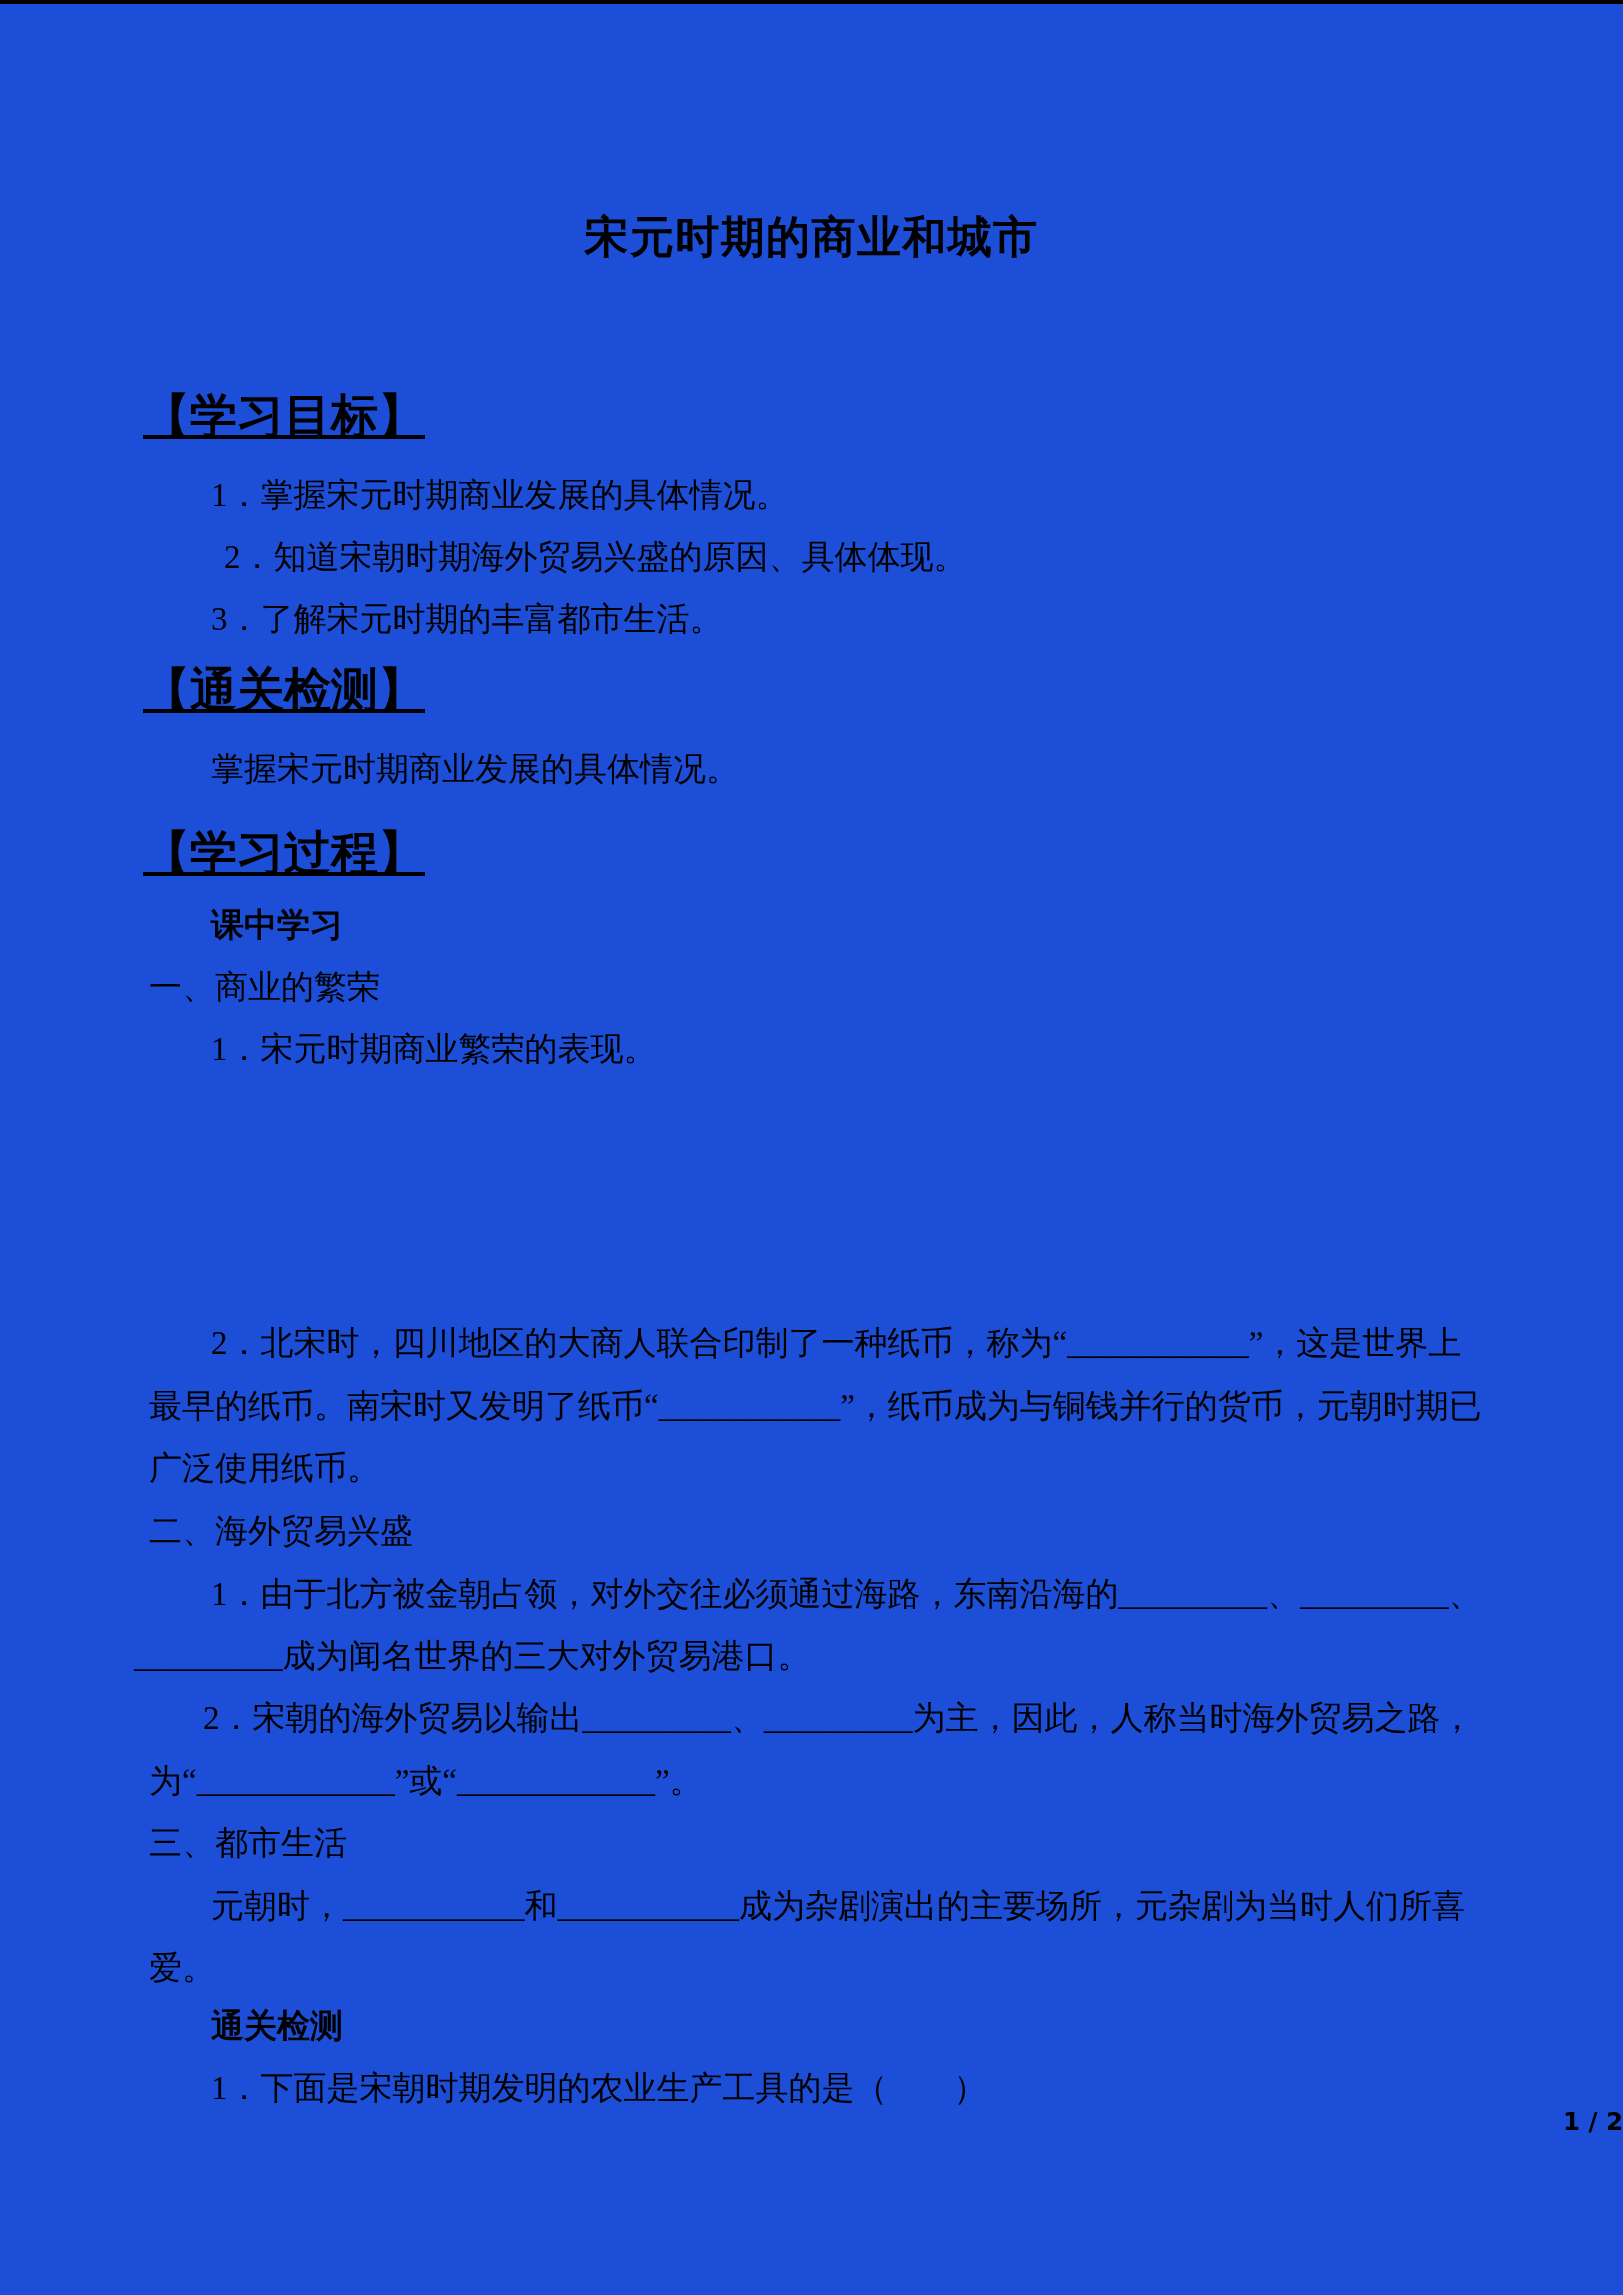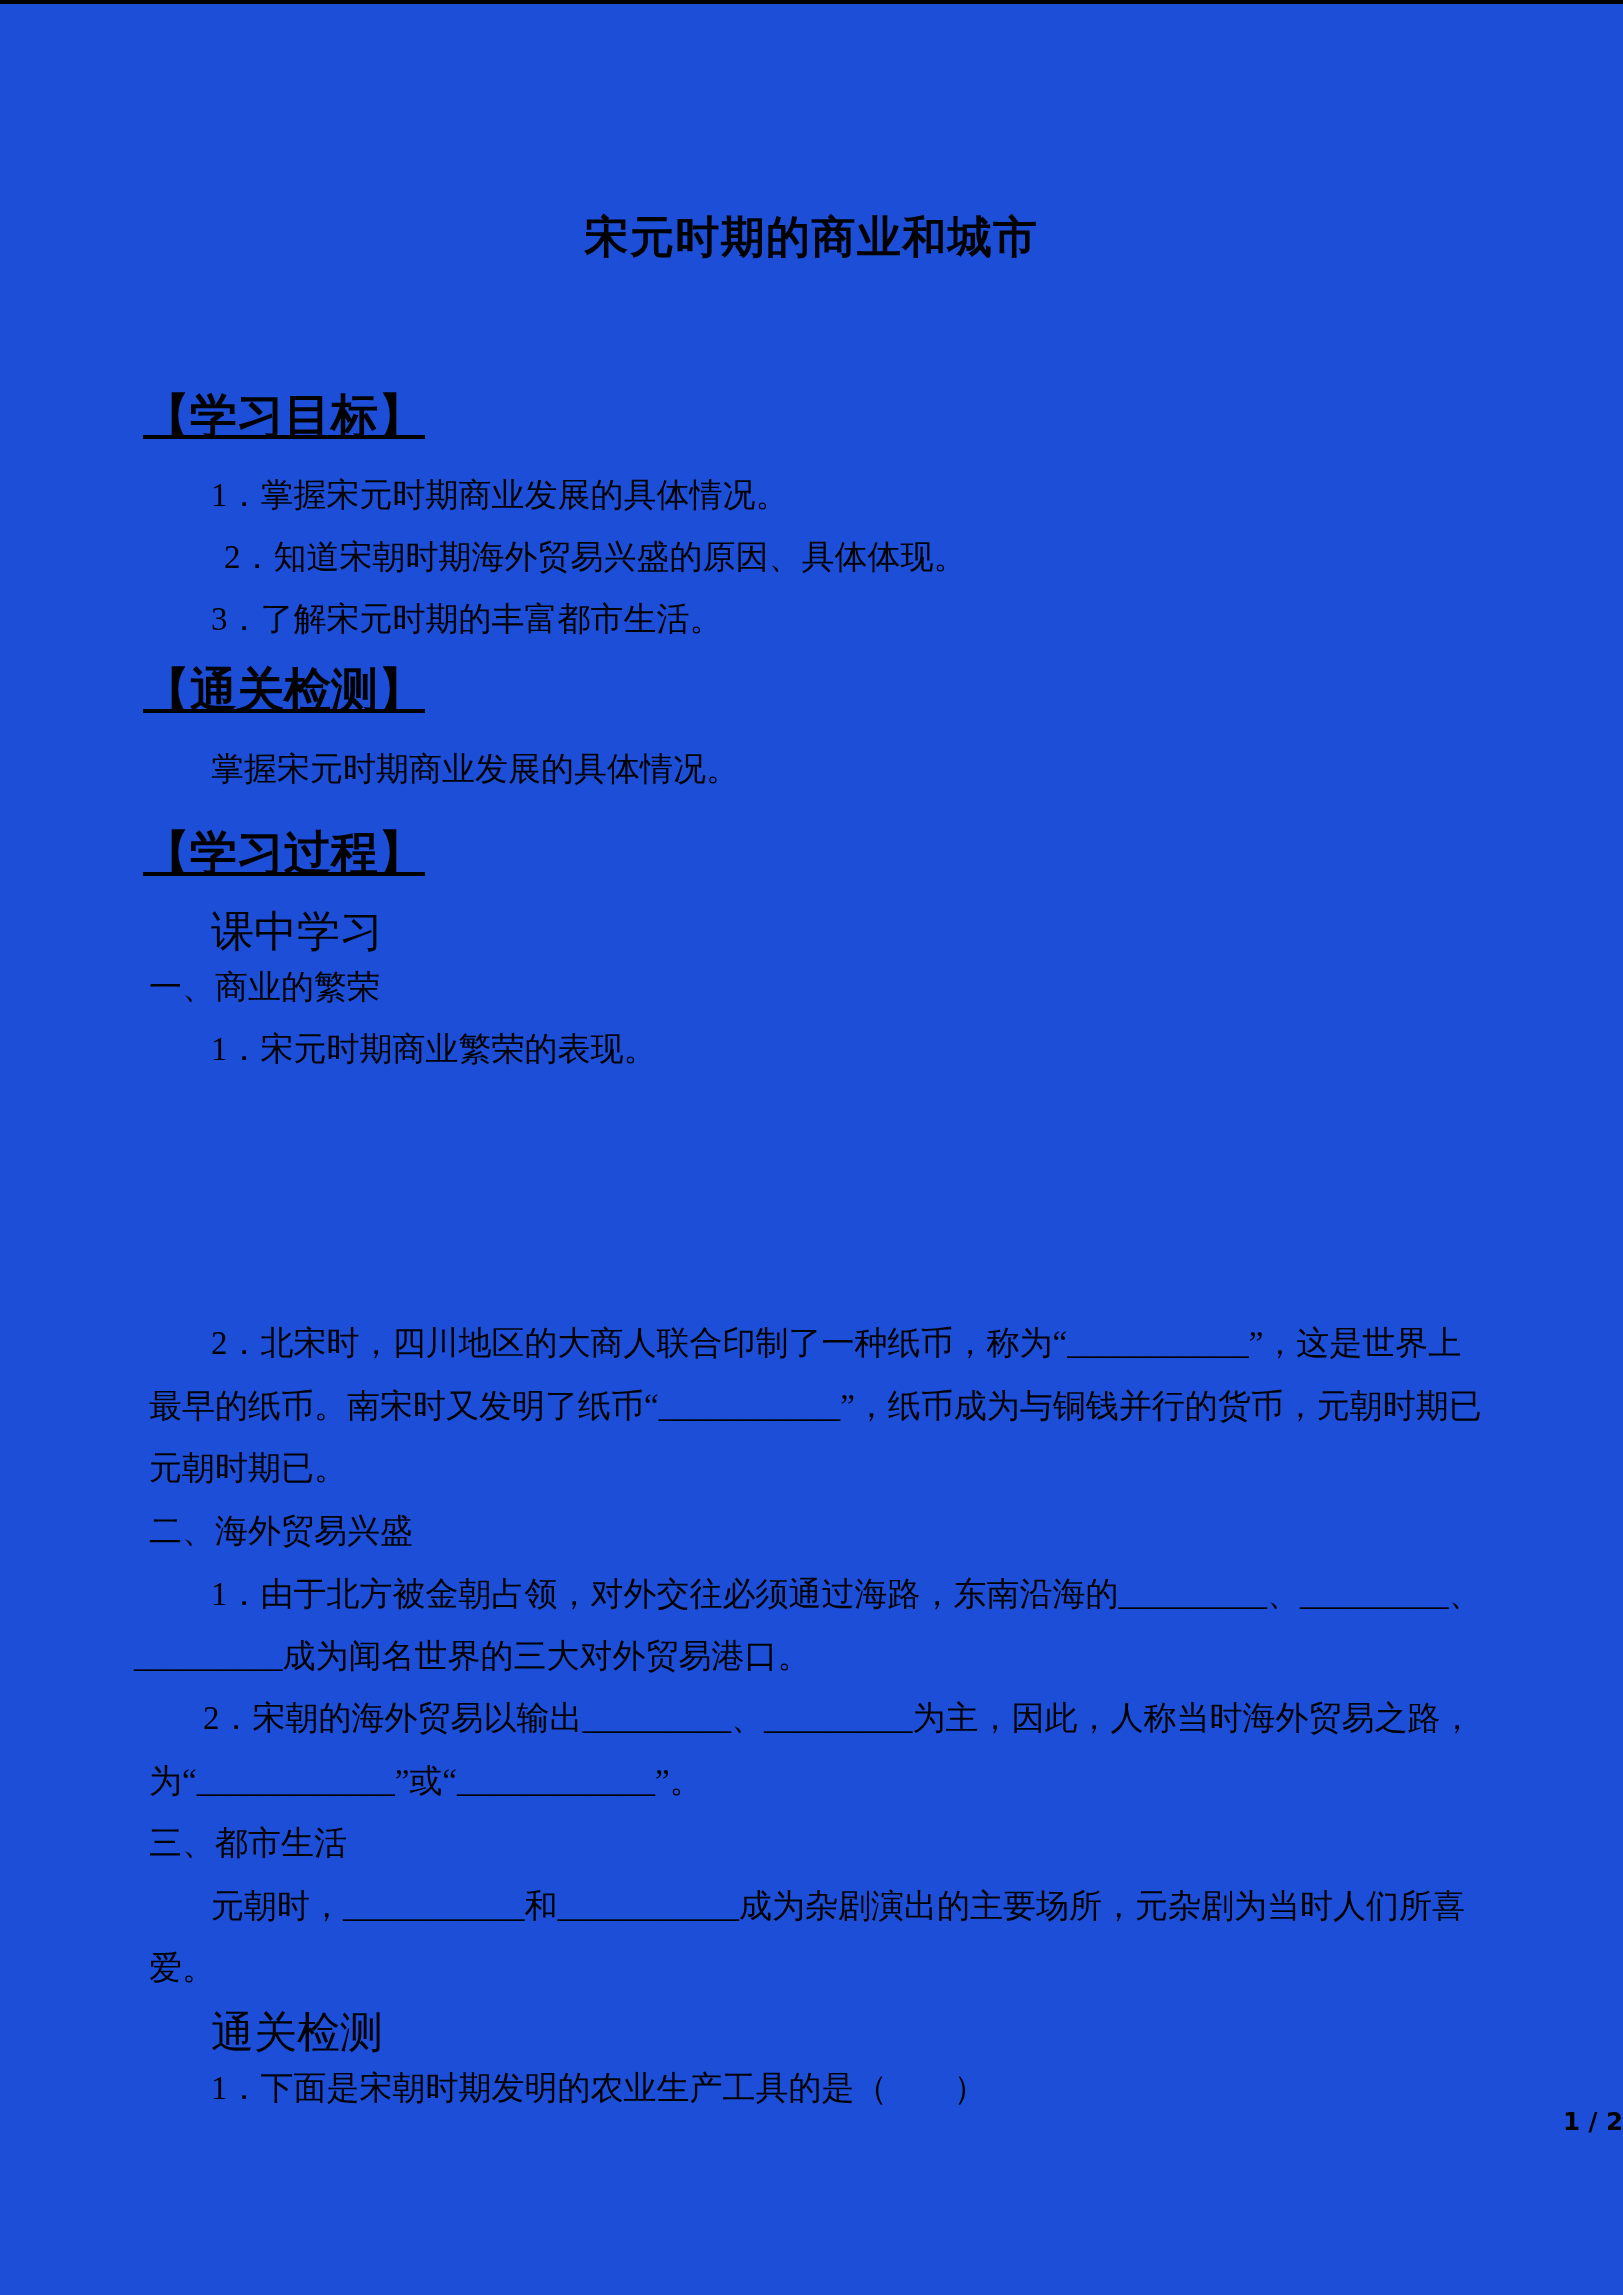--- a/index.html
+++ b/index.html
@@ -29,21 +29,21 @@
     font-size: 44px;
     font-weight: bold;
     letter-spacing: 1.4px;
   }
   .t-h {
     font-size: 47px;
     font-weight: bold;
     text-decoration: underline;
   }
   .t-b  { font-size: 33px; }
-  .t-bb { font-size: 43px; font-weight: normal; }
+  .t-bb { font-size: 33px; font-weight: bold; }
   .t-footer {
     left: 0; width: 100%;
     text-align: right;
     font-size: 24.5px;
     font-weight: bold;
     font-family: "DejaVu Sans", "Liberation Sans", sans-serif;
   }
 </style>
 </head>
 <body>
@@ -66,21 +66,21 @@
   <div class="line t-h" style="top:826px; left:143px;">【学习过程】</div>
 
   <div class="line t-bb" style="top:907px; left:211px;">课中学习</div>
 
   <div class="line t-b" style="top:969px; left:149px;">一、商业的繁荣</div>
 
   <div class="line t-b" style="top:1031px; left:211px;">1．宋元时期商业繁荣的表现。</div>
 
   <div class="line t-b" style="top:1325px; left:211px;">2．北宋时，四川地区的大商人联合印制了一种纸币，称为“___________”，这是世界上</div>
   <div class="line t-b" style="top:1388px; left:149px;">最早的纸币。南宋时又发明了纸币“___________”，纸币成为与铜钱并行的货币，元朝时期已</div>
-  <div class="line t-b" style="top:1450px; left:149px;">元朝时期已。</div>
+  <div class="line t-b" style="top:1450px; left:149px;">广泛使用纸币。</div>
 
   <div class="line t-b" style="top:1513px; left:149px;">二、海外贸易兴盛</div>
 
   <div class="line t-b" style="top:1576px; left:211px;">1．由于北方被金朝占领，对外交往必须通过海路，东南沿海的_________、_________、</div>
   <div class="line t-b" style="top:1638px; left:134px;">_________成为闻名世界的三大对外贸易港口。</div>
 
   <div class="line t-b" style="top:1700px; left:203px;">2．宋朝的海外贸易以输出_________、_________为主，因此，人称当时海外贸易之路，</div>
   <div class="line t-b" style="top:1763px; left:149px;">为“____________”或“____________”。</div>
 
   <div class="line t-b" style="top:1825px; left:149px;">三、都市生活</div>

